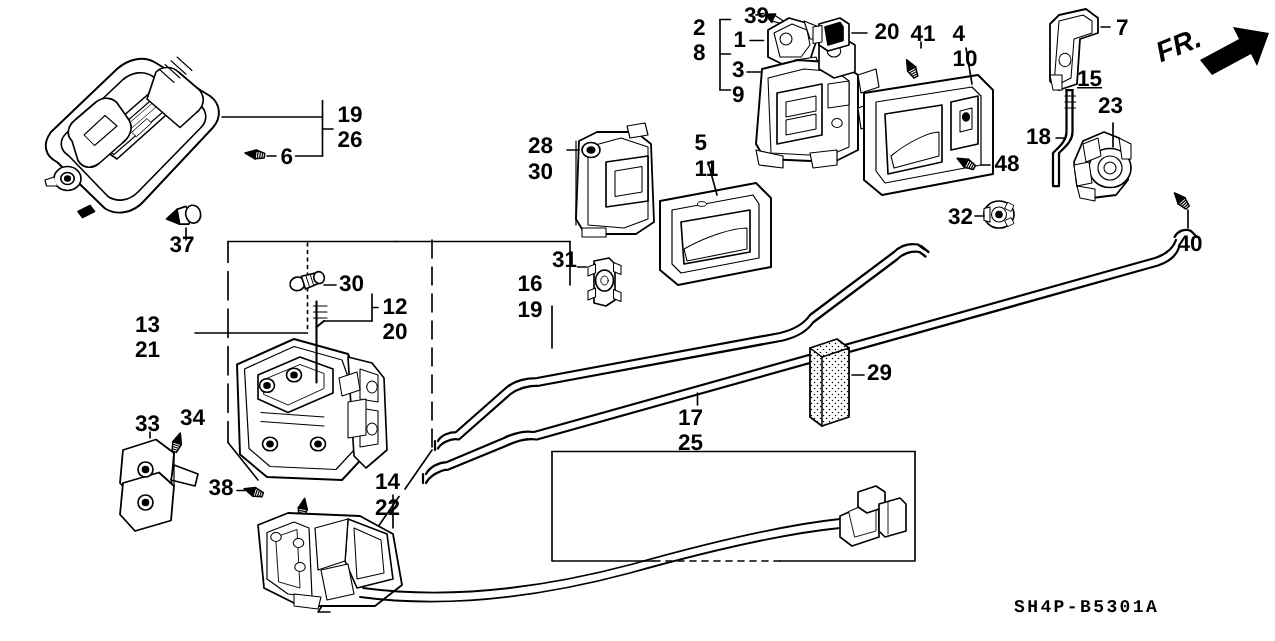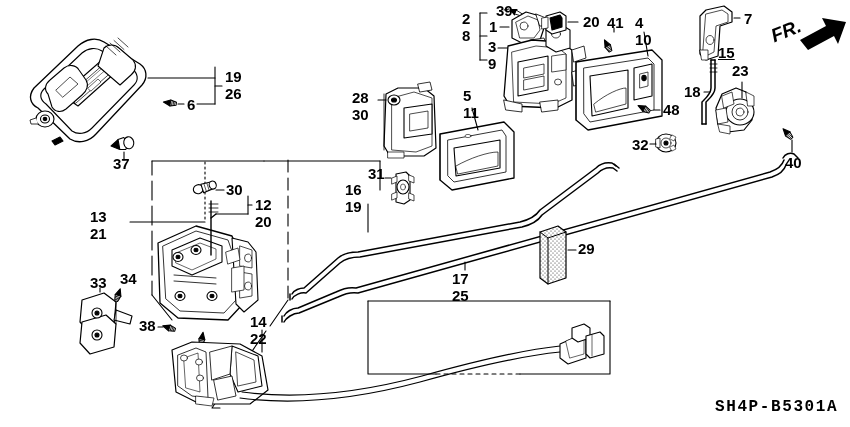--- a/index.html
+++ b/index.html
@@ -32,26 +32,25 @@
     letter-spacing: 0px;
   }
   .callout.stack {
     line-height: 17px;
   }
   #drawing-code {
     position: absolute;
     left: 676px;
     top: 398px;
     font-family: "Liberation Mono", monospace;
-    font-size: 16px;
+    font-size: 12px;
     font-weight: bold;
     letter-spacing: 1.6px;
     color: #000000;
     white-space: pre;
-    margin-left: 39px;
   }
   #fr-label {
     position: absolute;
     left: 772px;
     top: 26px;
     font-family: "Liberation Sans", sans-serif;
     font-size: 19px;
     font-weight: bold;
     font-style: italic;
     color: #000;

